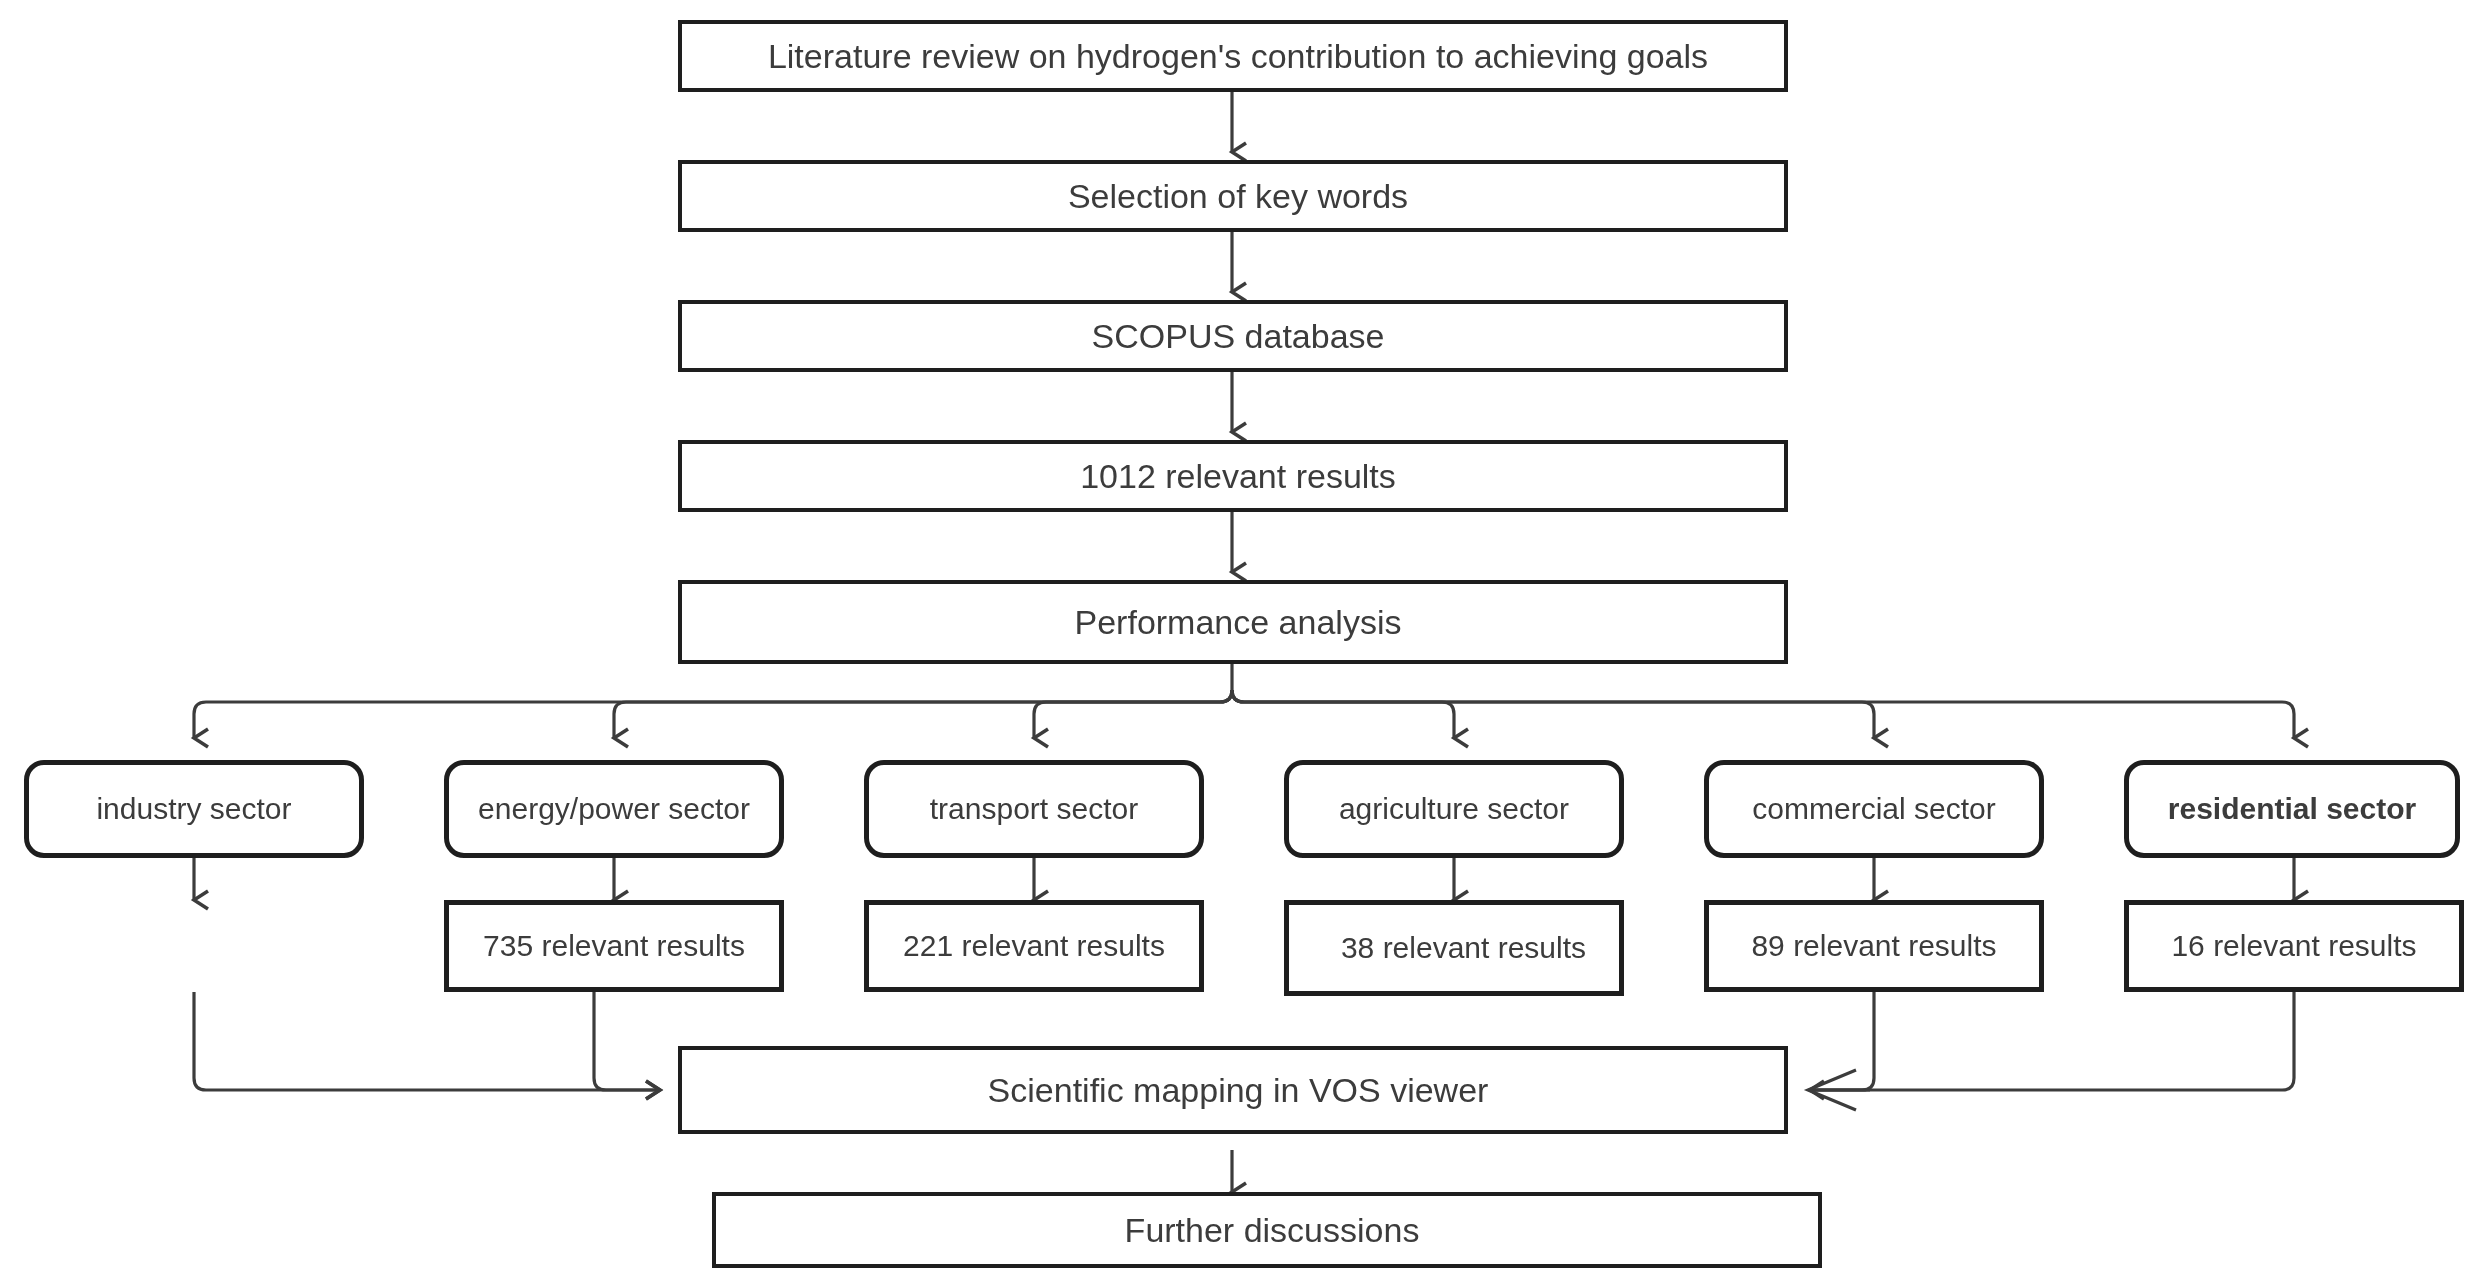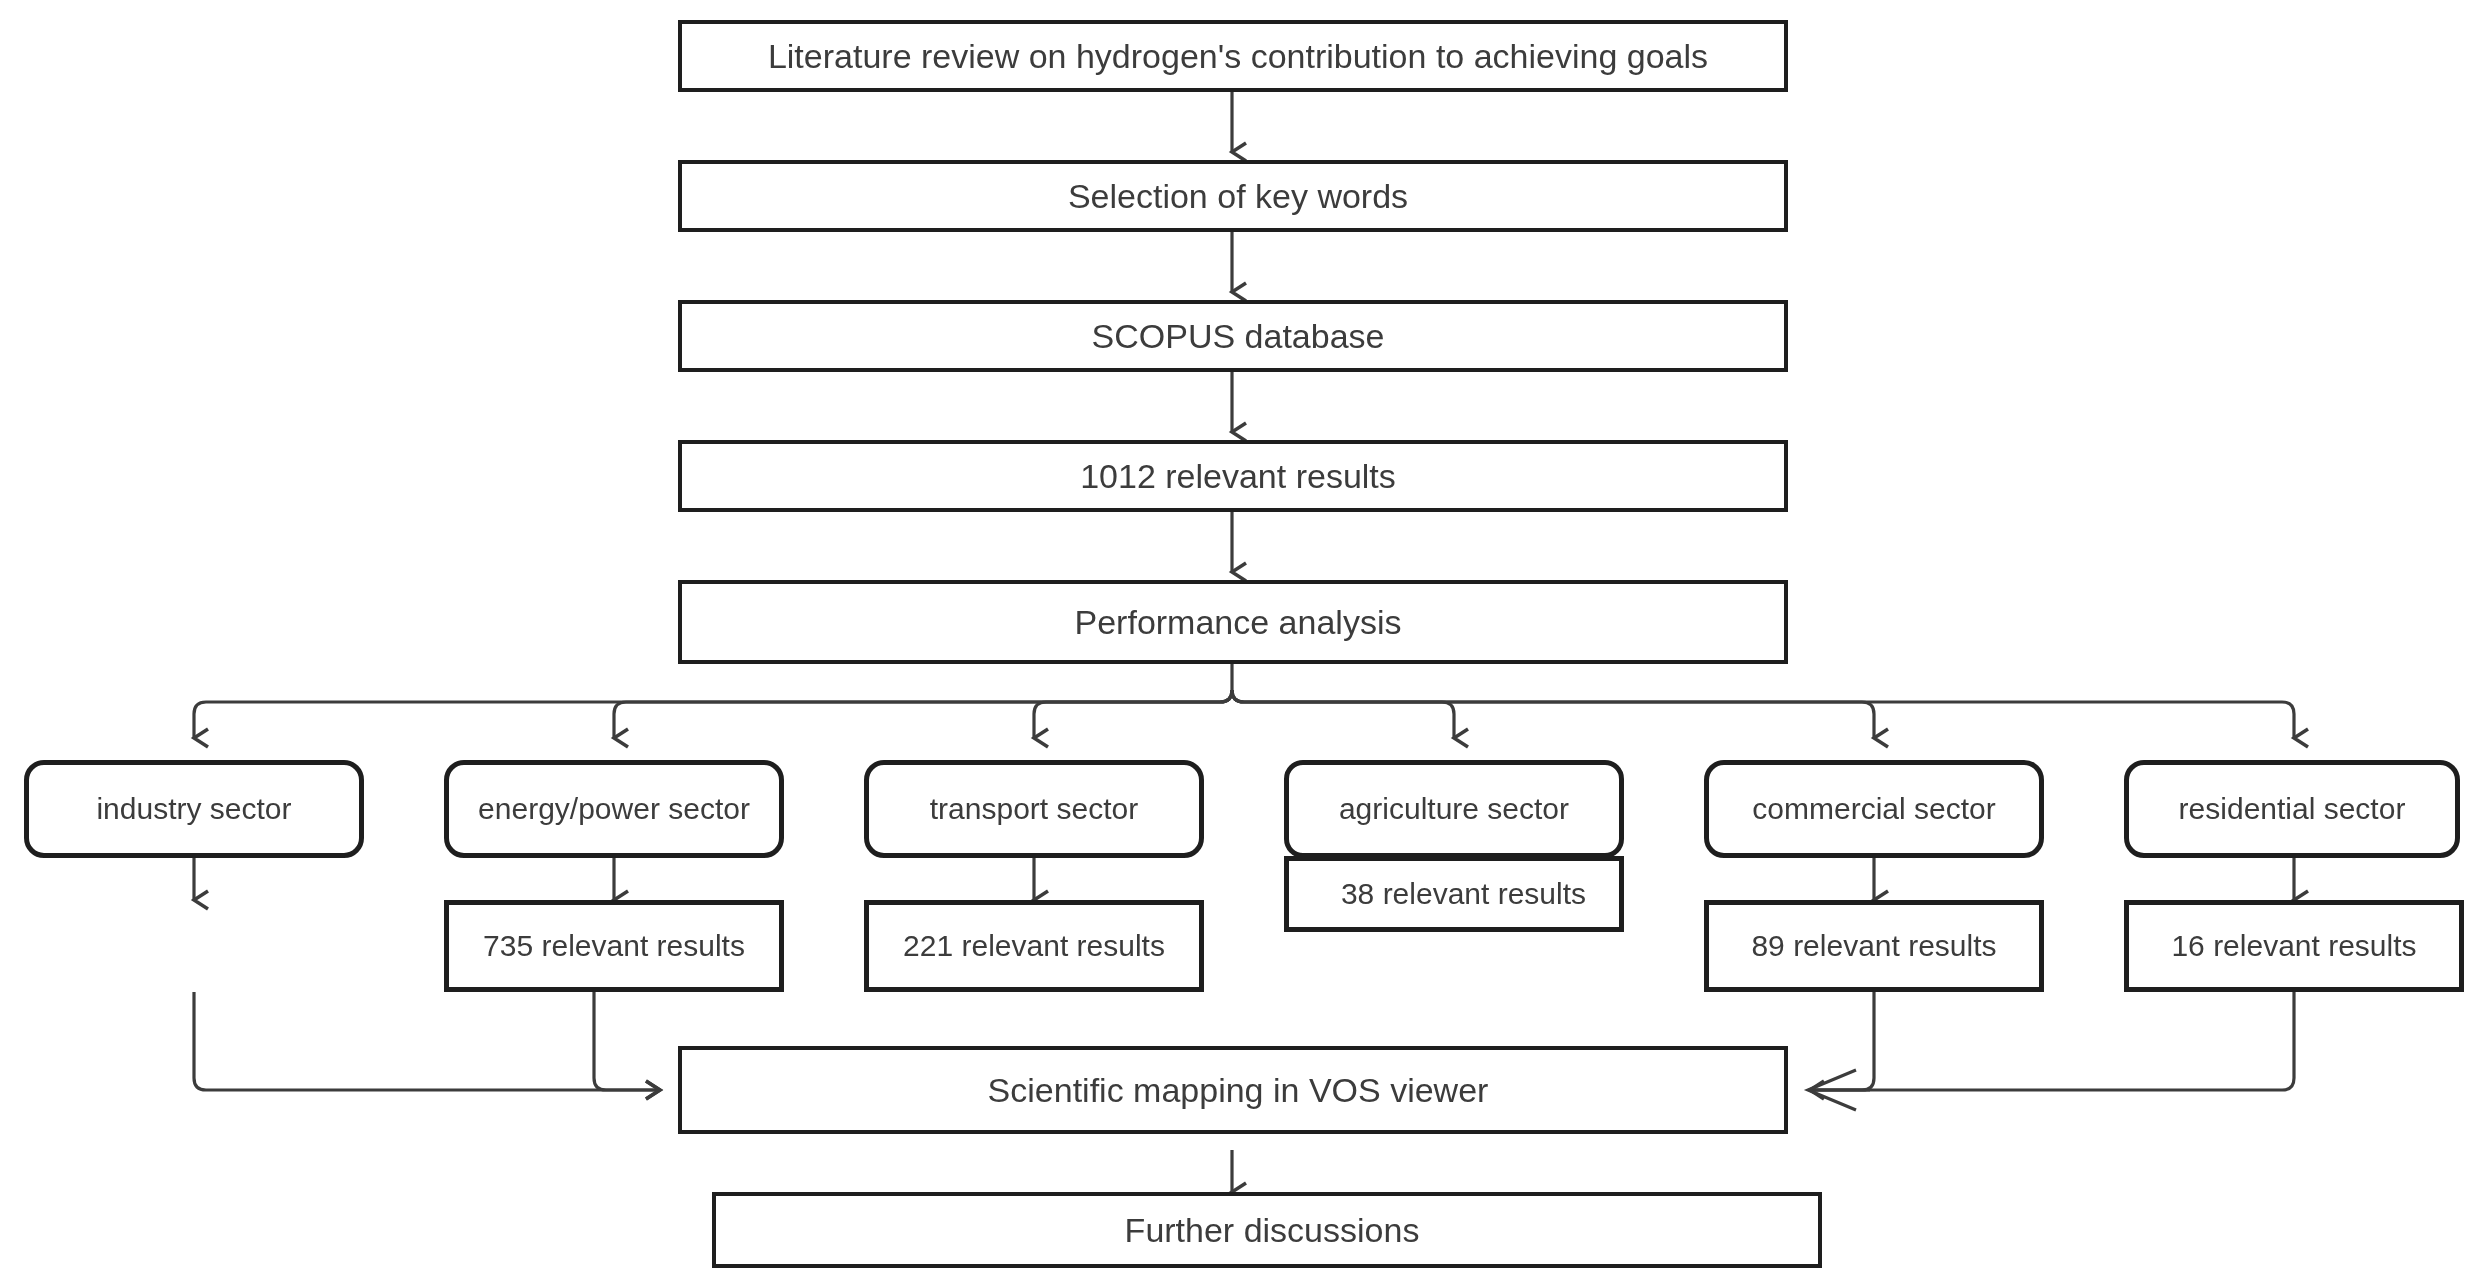--- a/index.html
+++ b/index.html
@@ -136,31 +136,31 @@
   </div>
   <div class="node sector" style="left:864px; top:760px; width:340px; height:98px;">
     <span class="node-label">transport sector</span>
   </div>
   <div class="node sector" style="left:1284px; top:760px; width:340px; height:98px;border-radius:19px;">
     <span class="node-label">agriculture sector</span>
   </div>
   <div class="node sector" style="left:1704px; top:760px; width:340px; height:98px;">
     <span class="node-label">commercial sector</span>
   </div>
-  <div class="node sector" style="left:2124px; top:760px; width:336px; height:98px;">
+  <div class="node sector" style="left:2124px; top:760px; width:336px; height:98px;font-weight:bold;">
     <span class="node-label">residential sector</span>
   </div>
 
   <div class="node result" style="left:444px; top:900px; width:340px; height:92px;">
     <span class="node-label">735 relevant results</span>
   </div>
   <div class="node result" style="left:864px; top:900px; width:340px; height:92px;">
     <span class="node-label">221 relevant results</span>
   </div>
-  <div class="node result" style="left:1284px; top:856px; width:340px; height:76px;padding-left:19px;">
+  <div class="node result" style="left:1284px; top:900px; width:340px; height:96px;padding-left:19px;">
     <span class="node-label">38 relevant results</span>
   </div>
   <div class="node result" style="left:1704px; top:900px; width:340px; height:92px;">
     <span class="node-label">89 relevant results</span>
   </div>
   <div class="node result" style="left:2124px; top:900px; width:340px; height:92px;">
     <span class="node-label">16 relevant results</span>
   </div>
 
   <div class="node main" style="left:678px; top:1046px; width:1110px; height:88px;">

